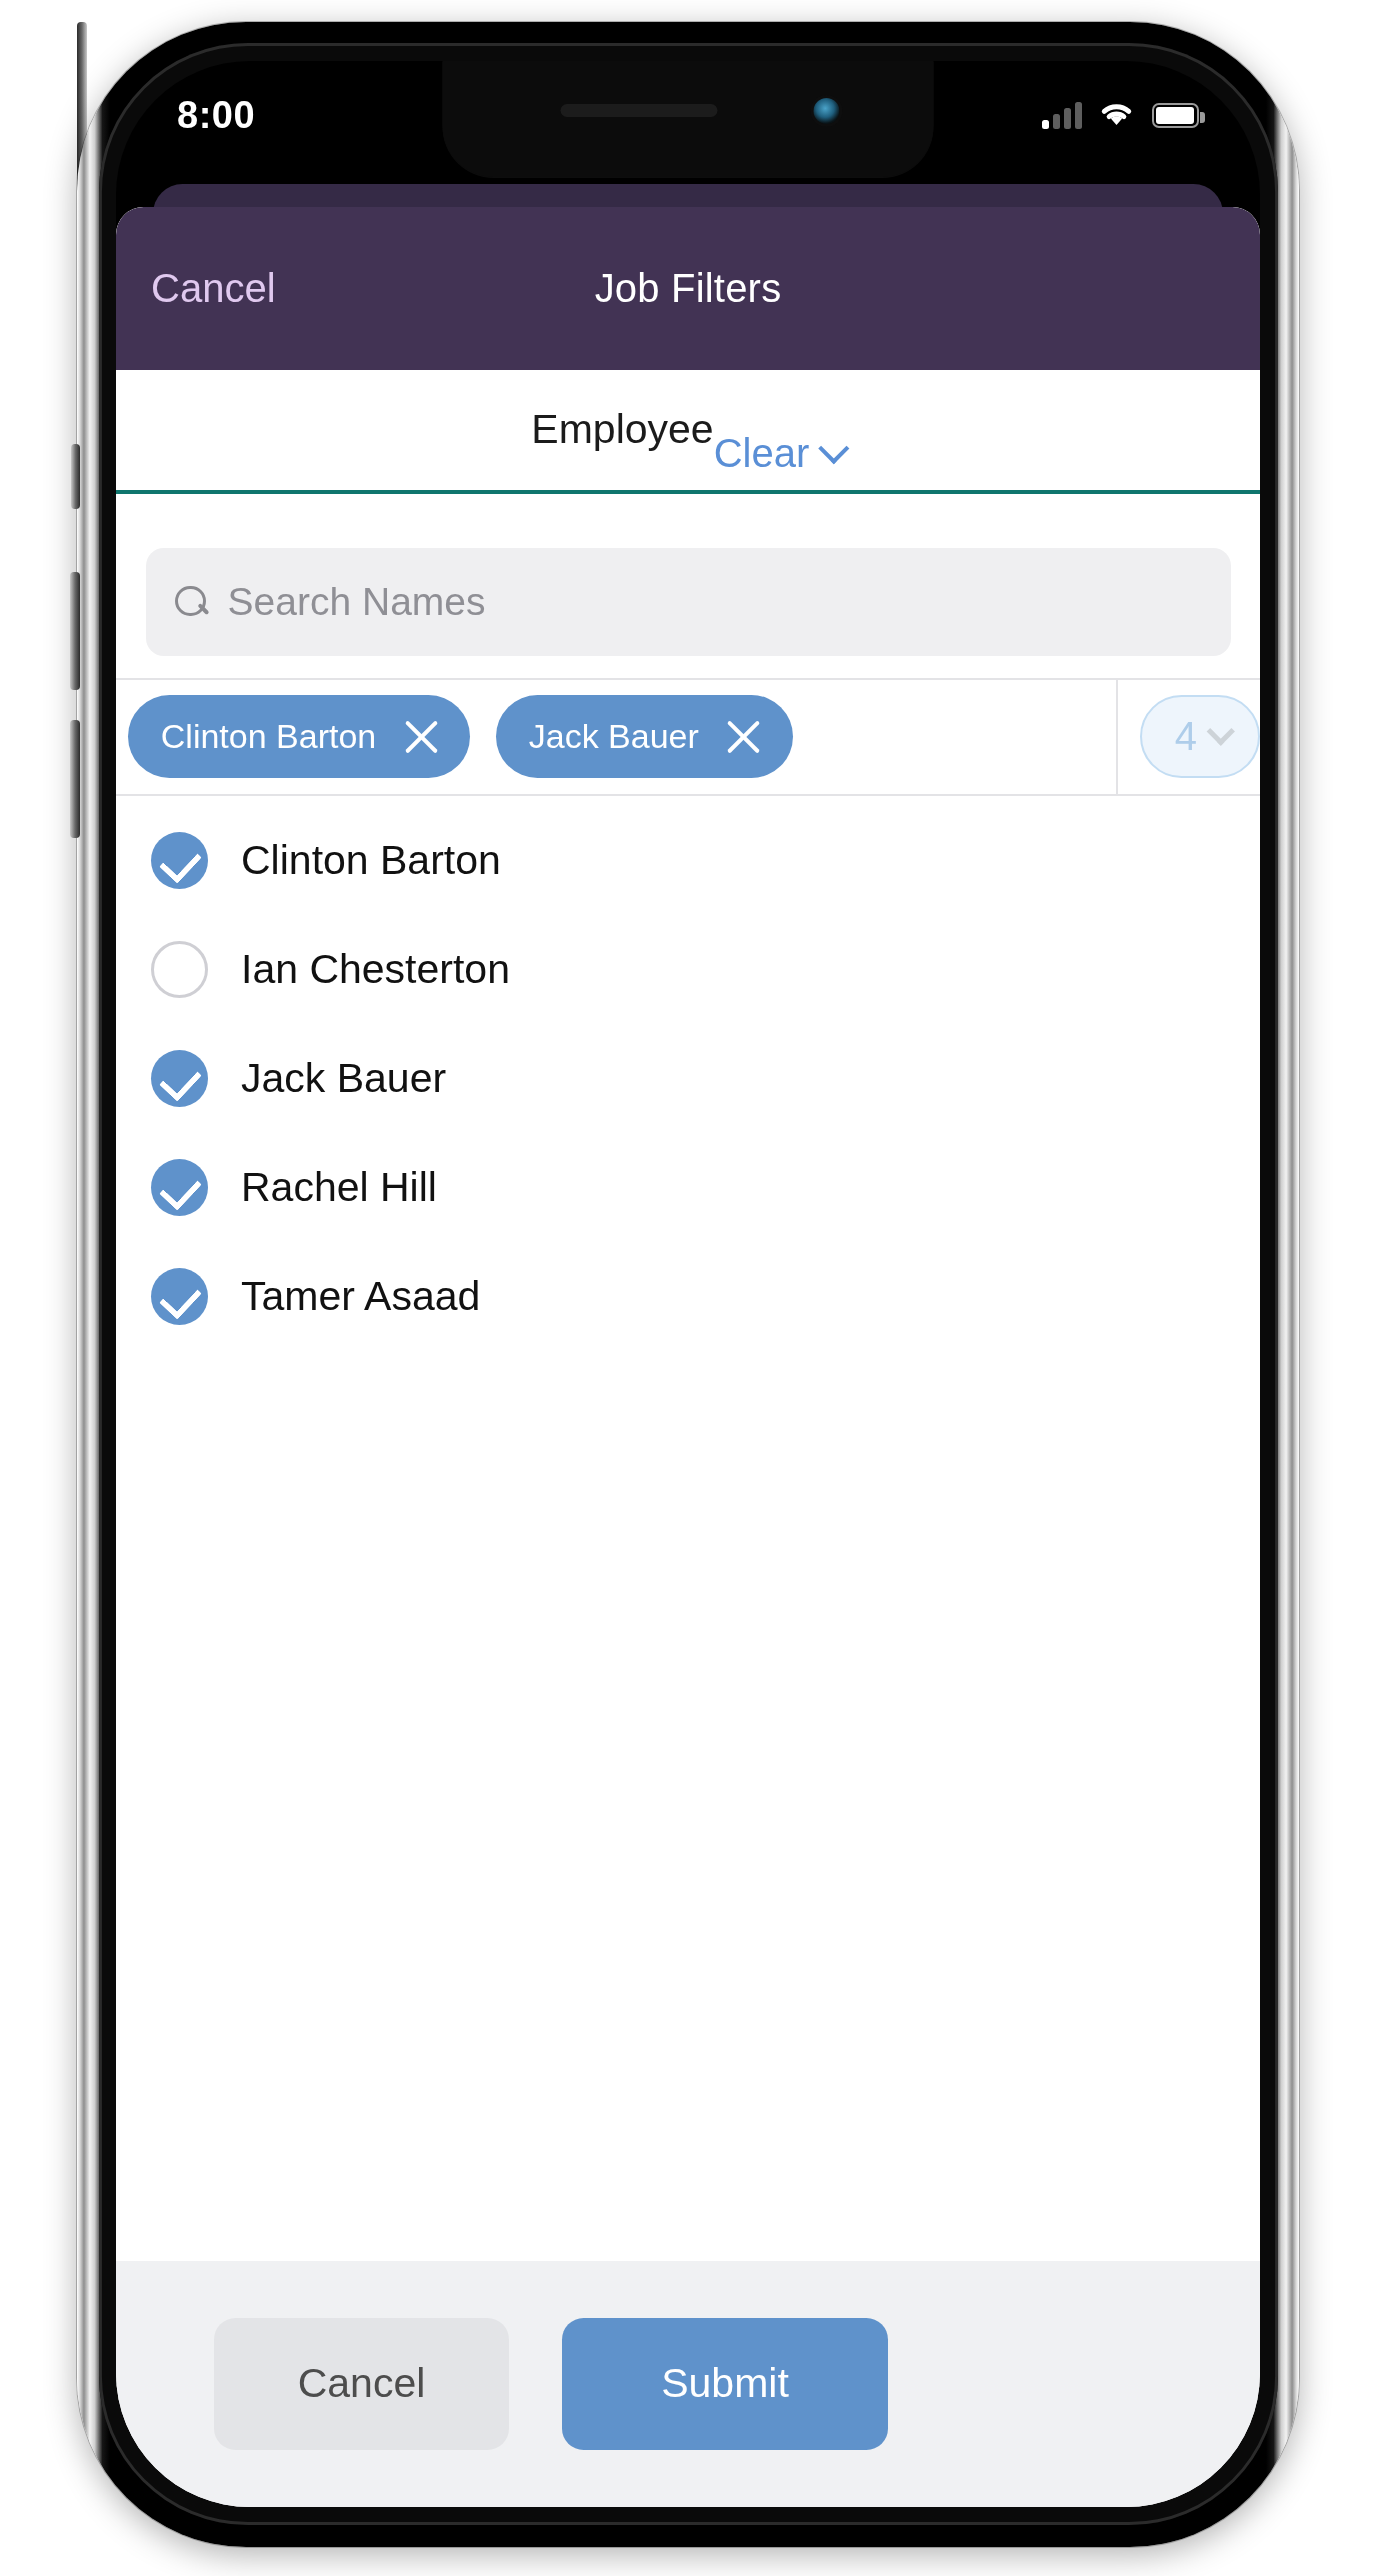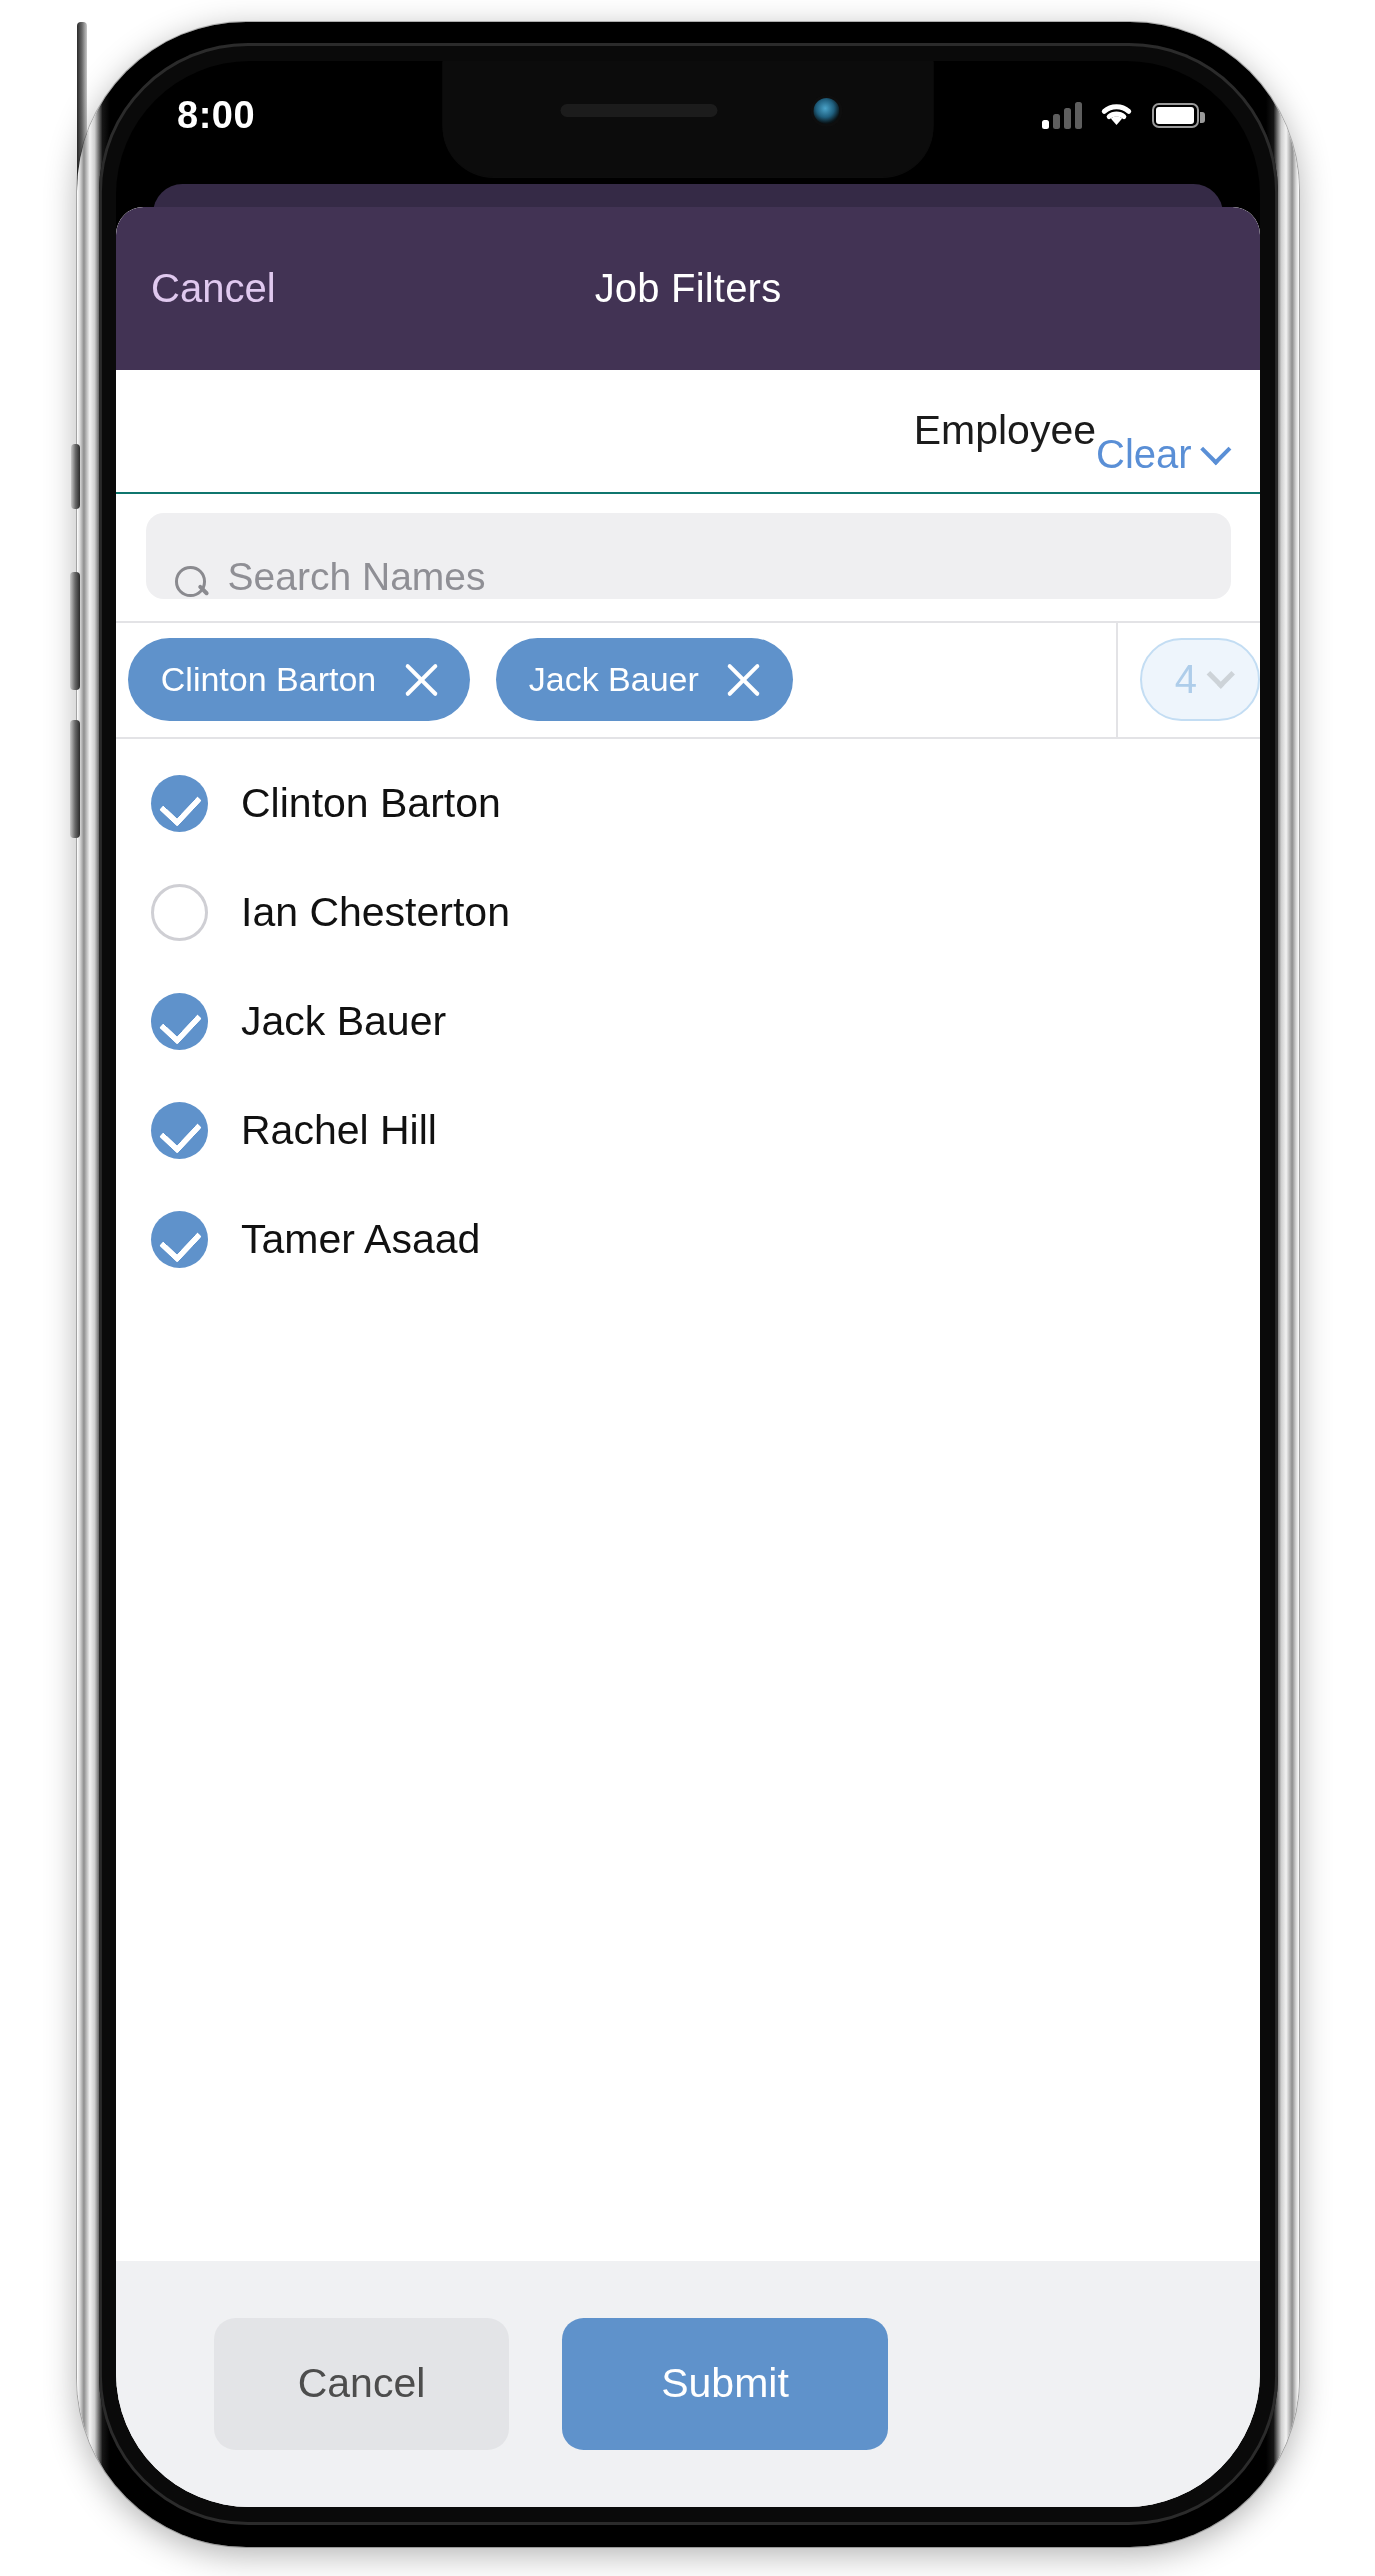--- a/index.html
+++ b/index.html
@@ -138,23 +138,23 @@
   #sheet-title{
     width:100%; text-align:center;
     font-size:40px; font-weight:normal; color:#ffffff;
     letter-spacing:0.2px;
   }
 
   
   #employee-row{
     flex:0 0 auto;
     height:124px;
-    display:flex; align-items:center; justify-content:flex-end;
+    display:flex; align-items:center; justify-content:center;
     padding:0 33px 0 33px;
-    border-bottom:2px solid #0f766e;
+    border-bottom:4px solid #0f766e;
     background:#ffffff;
   }
   #employee-label{ font-size:41px; color:#1b1b1b; }
   #clear-control{
     display:flex; align-items:center; gap:13.8px;
     color:#5a8fd6; font-size:40px; cursor:pointer;margin-top:48px;
   }
   .chev{
     display:inline-block; width:21.6px; height:21.6px;
     border-right:4.9px solid currentColor;
@@ -163,25 +163,26 @@
   }
 
   
   #search-row{
     flex:0 0 auto;
     padding:19.6px 29.5px 21.6px 29.5px;
     background:#ffffff;
     border-bottom:2px solid #e3e3e6;
   }
   #search-field{
-    height:86px; border-radius:17.7px;
+    height:108px; border-radius:17.7px;
     background:#efeff1;
-    display:flex; align-items:flex-end; gap:19.6px;
+    display:flex; align-items:center; gap:19.6px;
     padding:0 29.5px;
     cursor:text;
+    margin-top:35px;
   }
   #search-icon{ width:33px; height:33px; position:relative; flex:0 0 auto; }
   #search-icon::before{
     content:""; position:absolute; left:0; top:0;
     width:24.6px; height:24.6px; border:3.9px solid #8a8a8f; border-radius:50%;
   }
   #search-icon::after{
     content:""; position:absolute; left:21.6px; top:21.6px;
     width:12.8px; height:3.9px; background:#8a8a8f; border-radius:2.9px;
     transform:rotate(45deg);

